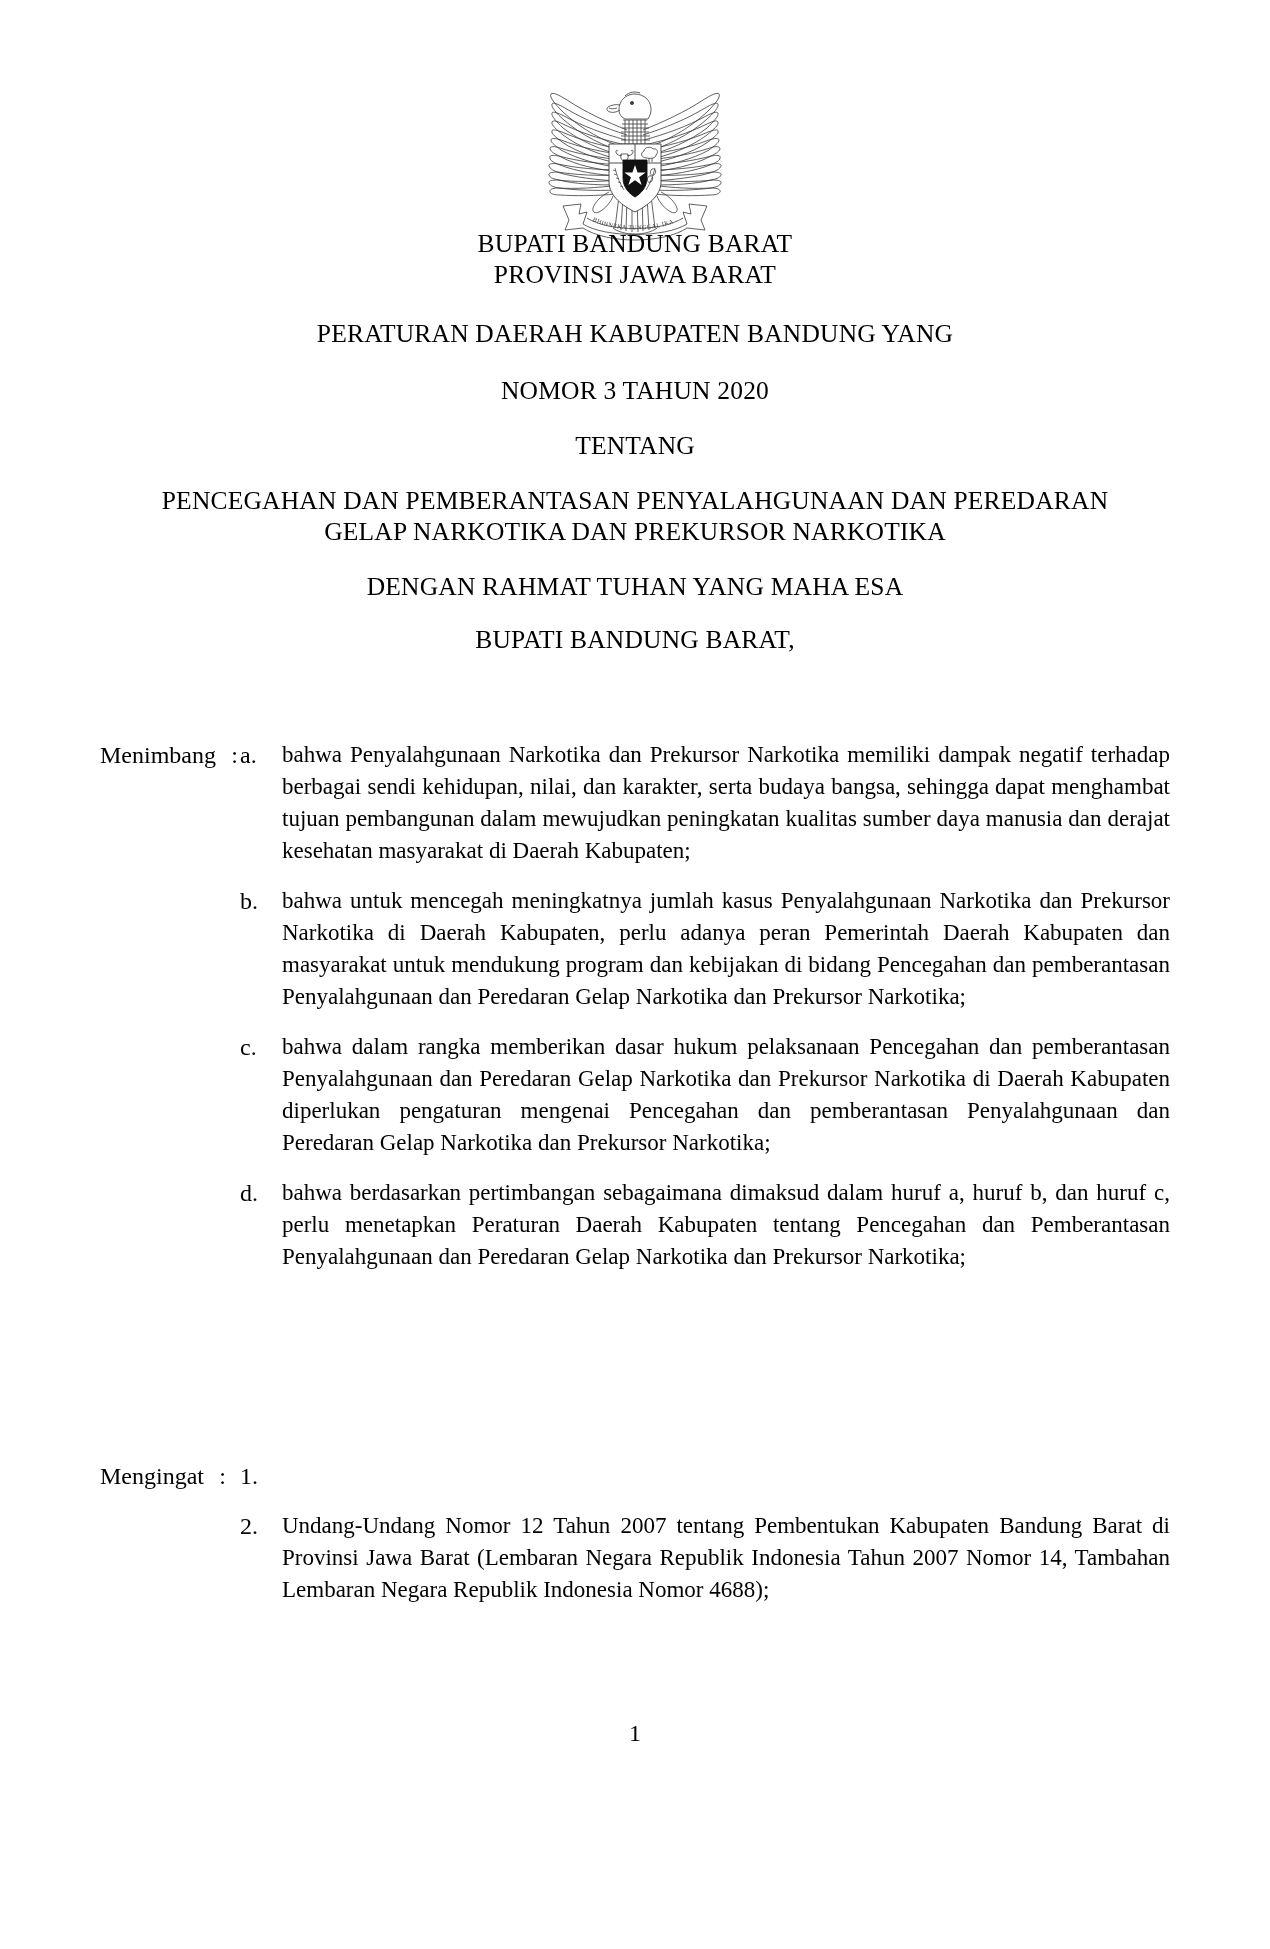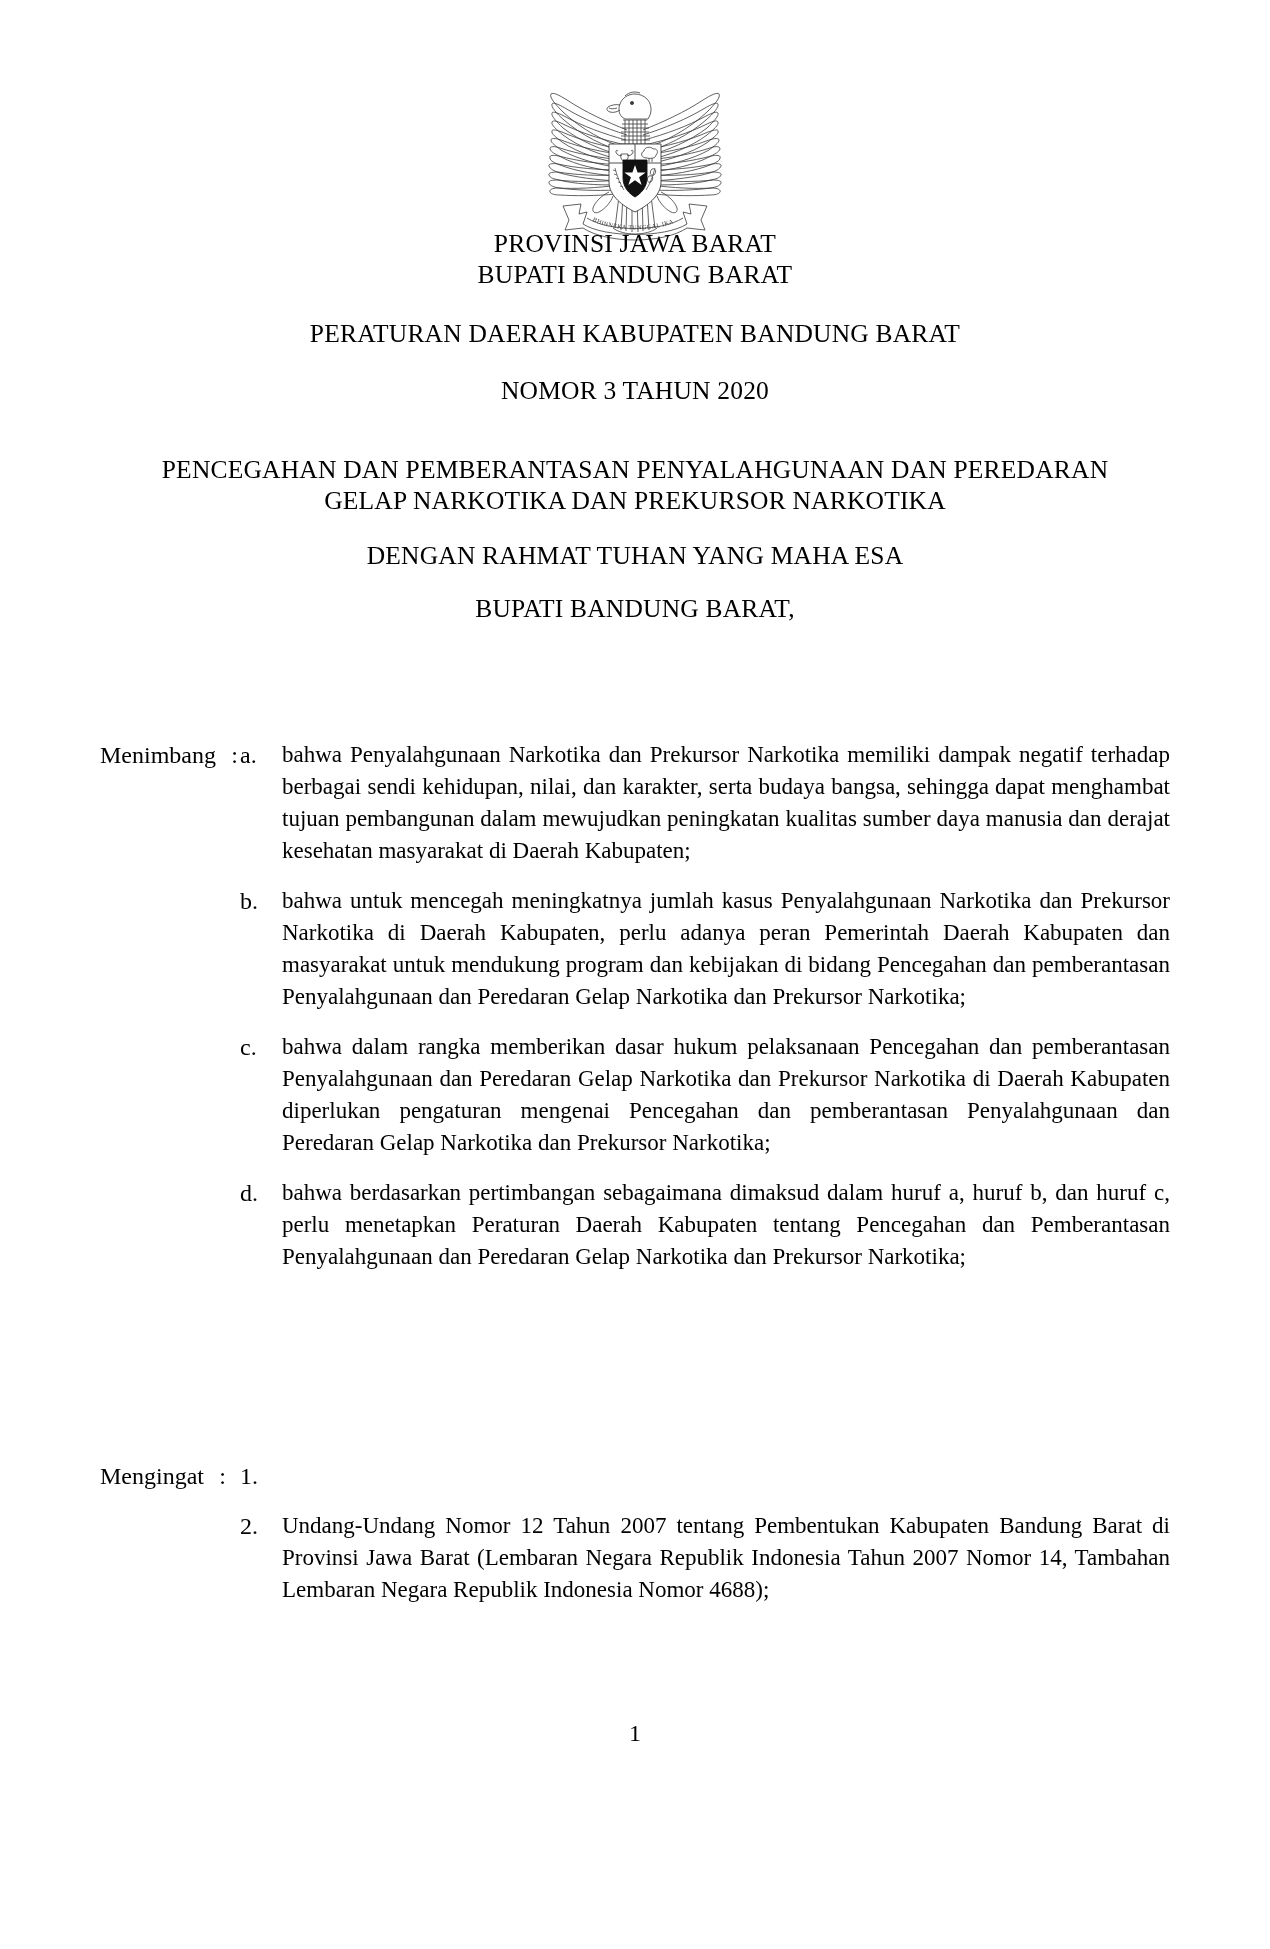--- a/index.html
+++ b/index.html
@@ -230,27 +230,28 @@
         </g>
 
         <path d="M122 82 L146 82 L146 100 C146 110 139 116 134 119 C129 116 122 110 122 100 Z" fill="#111111" stroke="#111111" stroke-width="0.9"></path>
         <path d="M134 87 L136.6 94.6 L144.6 94.6 L138.1 99.3 L140.6 106.9 L134 102.2 L127.4 106.9 L129.9 99.3 L123.4 94.6 L131.4 94.6 Z" fill="#ffffff"></path>
 
       </g>
     </svg>
   </div>
 
   <div class="head-block">
+    <div class="head-line">BUPATI BANDUNG BARAT</div>
     <div class="head-line">PROVINSI JAWA BARAT</div>
-    <div class="head-line">BUPATI BANDUNG BARAT</div>
     <div class="gap-28"></div>
-    <div class="head-line">PERATURAN DAERAH KABUPATEN BANDUNG BARAT</div>
+    <div class="head-line">PERATURAN DAERAH KABUPATEN BANDUNG YANG</div>
     <div class="gap-26"></div>
     <div class="head-line">NOMOR 3 TAHUN 2020</div>
     <div class="gap-24"></div>
+    <div class="head-line">TENTANG</div>
     <div class="gap-24"></div>
     <div class="head-line">PENCEGAHAN DAN PEMBERANTASAN PENYALAHGUNAAN DAN PEREDARAN</div>
     <div class="head-line">GELAP NARKOTIKA DAN PREKURSOR NARKOTIKA</div>
     <div class="gap-24"></div>
     <div class="head-line">DENGAN RAHMAT TUHAN YANG MAHA ESA</div>
     <div class="gap-22"></div>
     <div class="head-line">BUPATI BANDUNG BARAT,</div>
   </div>
 
   <div class="clause-section" id="menimbang-section">

